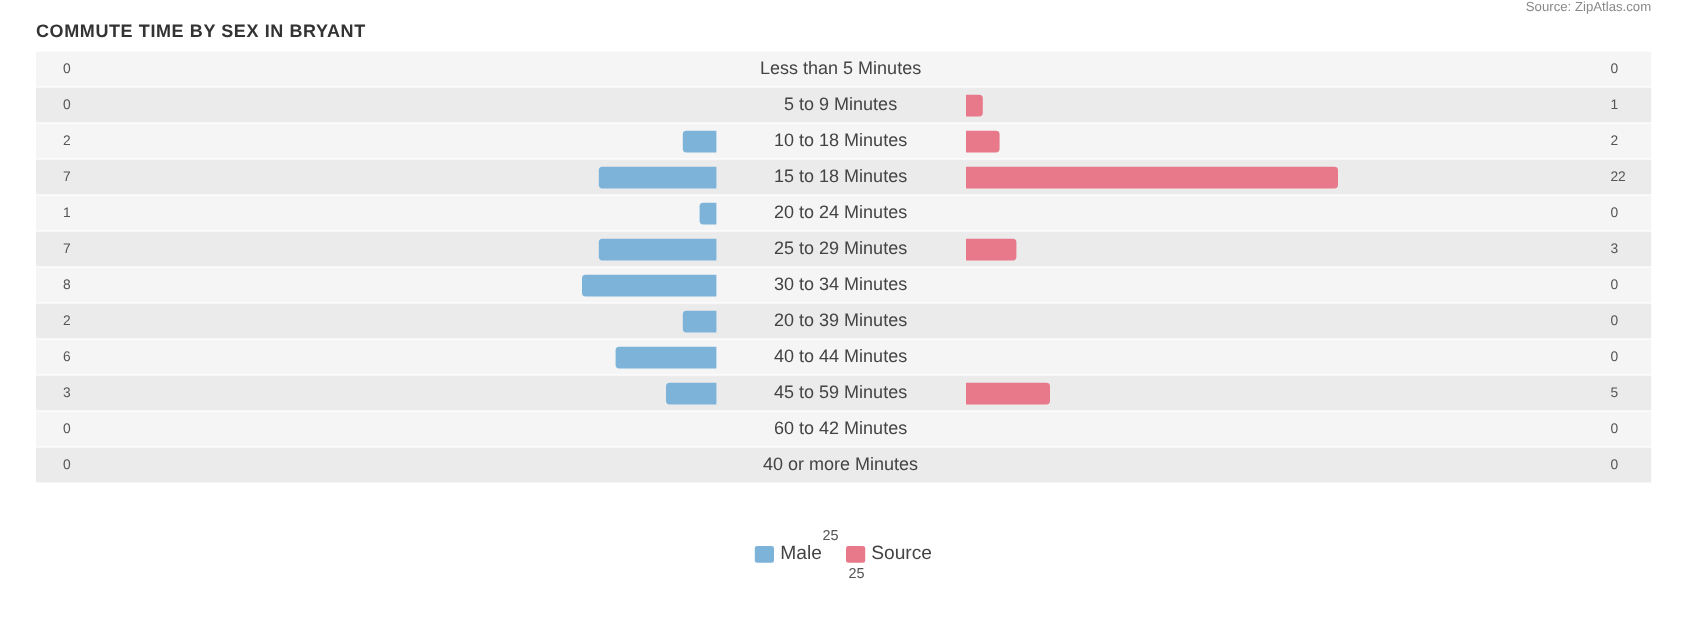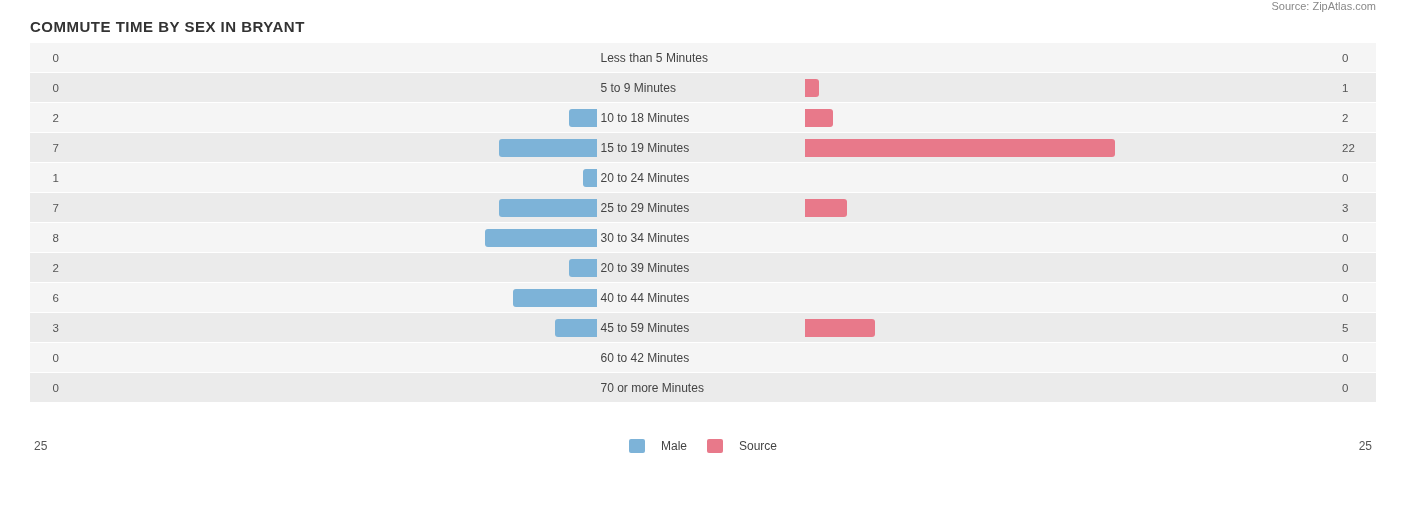--- a/index.html
+++ b/index.html
@@ -57,22 +57,22 @@
       text-align: right;
       font-size: 11.5px;
       color: #555;
       padding-right: 6px;
       flex-shrink: 0;
     }
     
     .label-zone {
       width: 200px;
       flex-shrink: 0;
-      text-align: left;
-      font-size: 12px;
+      text-align: center;
+      font-size: 15px;
       color: #444;
       z-index: 2;
       position: relative;
     }
     
     .male-side {
       flex: 1;
       display: flex;
       justify-content: flex-end;
       align-items: center;
@@ -107,38 +107,39 @@
       color: #555;
       padding-left: 6px;
       flex-shrink: 0;
     }
     .footer {
       display: flex;
       justify-content: space-between;
       align-items: center;
       margin-top: 6px;
       padding: 0 4px;
+      flex-direction: column;
     }
     .footer-val {
       font-size: 12px;
       color: #555;
       width: 35px;
     }
     .legend {
       display: flex;
       gap: 20px;
       align-items: center;
       justify-content: center;
       flex: 1;
     }
     .legend-item {
       display: flex;
       align-items: center;
-      gap: 16px;
-      font-size: 12px;
+      gap: 5px;
+      font-size: 16px;
       color: #444;
     }
     .legend-box {
       width: 16px;
       height: 14px;
       border-radius: 2px;
     }
     .footer-val-right {
       font-size: 12px;
       color: #555;
@@ -186,21 +187,21 @@
         <div class="female-side">
           <div class="bar-female" style="width: 28px;"></div>
         </div>
         <div class="right-value">2</div>
       </div>
       <div class="row">
         <div class="left-value">7</div>
         <div class="male-side">
           <div class="bar-male" style="width: 98px;"></div>
         </div>
-        <div class="label-zone">15 to 19 Minutes</div>
+        <div class="label-zone">15 to 18 Minutes</div>
         <div class="female-side">
           <div class="bar-female" style="width: 310px;"></div>
         </div>
         <div class="right-value">22</div>
       </div>
       <div class="row">
         <div class="left-value">1</div>
         <div class="male-side">
           <div class="bar-male" style="width: 14px;"></div>
         </div>
@@ -274,21 +275,21 @@
         <div class="female-side">
           <div class="bar-female" style="width: 0px;"></div>
         </div>
         <div class="right-value">0</div>
       </div>
       <div class="row">
         <div class="left-value">0</div>
         <div class="male-side">
           <div class="bar-male" style="width: 0px;"></div>
         </div>
-        <div class="label-zone">70 or more Minutes</div>
+        <div class="label-zone">40 or more Minutes</div>
         <div class="female-side">
           <div class="bar-female" style="width: 0px;"></div>
         </div>
         <div class="right-value">0</div>
       </div>
     </div>
 
   <div class="footer">
     <div class="footer-val">25</div>
     <div class="legend">

